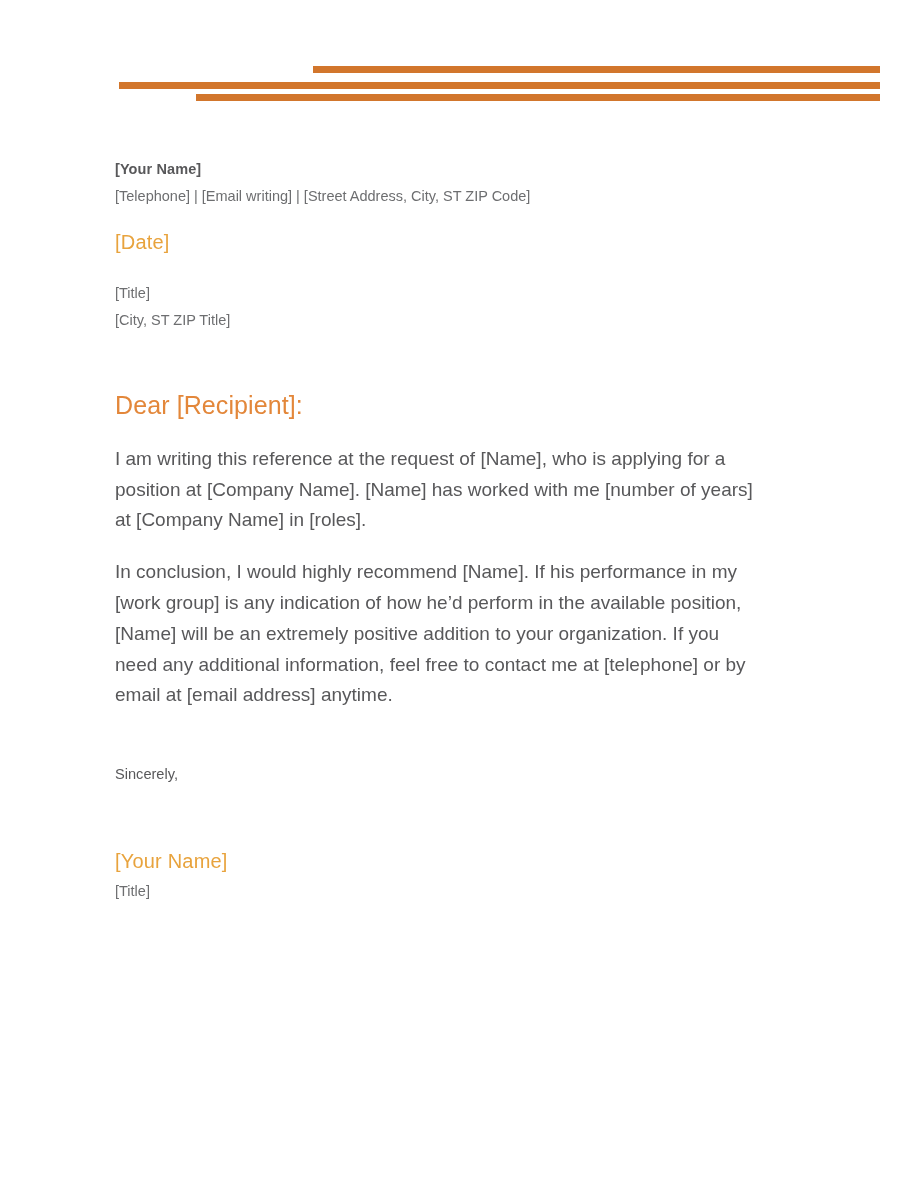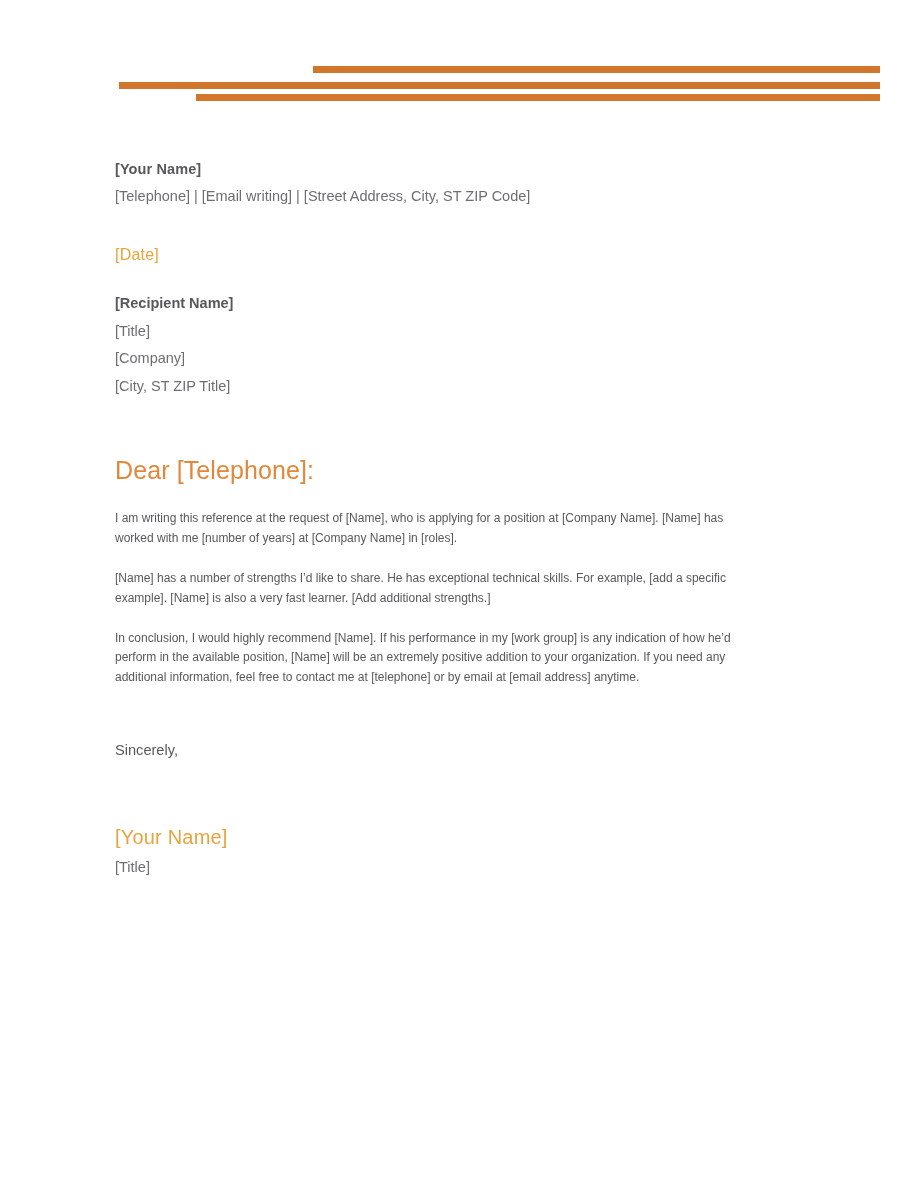--- a/index.html
+++ b/index.html
@@ -55,24 +55,24 @@
     letter-spacing: 0.1px;
   }
   .sender-contact {
     font-size: 14.5px;
     color: #6d6e70;
     line-height: 1.65;
     margin-top: 3px;
   }
 
   .date-line {
-    font-size: 16px;
+    font-size: 20px;
     color: #e8a33d;
     line-height: 1.2;
-    margin-top: 36px;
+    margin-top: 21px;
     letter-spacing: 0.2px;
   }
 
   .recipient-block {
     margin-top: 26px;
   }
   .recipient-name {
     font-size: 14.5px;
     font-weight: bold;
     color: #58585a;
@@ -86,21 +86,21 @@
 
   .salutation {
     font-size: 25px;
     color: #e3873a;
     line-height: 1.2;
     margin-top: 55px;
     letter-spacing: 0.1px;
   }
 
   .body-paragraph {
-    font-size: 12px;
+    font-size: 19px;
     color: #58585a;
     line-height: 1.62;
     margin-top: 21px;
     width: 645px;
   }
   .body-paragraph.p-first { margin-top: 24px; }
 
   .closing {
     font-size: 14.6px;
     color: #58585a;
@@ -136,30 +136,27 @@
   <div class="letter">
 
     <div class="sender-block">
       <div class="sender-name">[Your Name]</div>
       <div class="sender-contact">[Telephone] | [Email writing] | [Street Address, City, ST ZIP Code]</div>
     </div>
 
     <div class="date-line">[Date]</div>
 
     <div class="recipient-block">
-      <div class="recipient-name">[Recipient Name]</div>
       <div class="recipient-line">[Title]</div>
-      <div class="recipient-line">[Company]</div>
       <div class="recipient-line">[City, ST ZIP Title]</div>
     </div>
 
-    <div class="salutation">Dear [Telephone]:</div>
+    <div class="salutation">Dear [Recipient]:</div>
 
     <div class="body-paragraph p-first">I am writing this reference at the request of [Name], who is applying for a position at [Company Name]. [Name] has worked with me [number of years] at [Company Name] in [roles].</div>
-    <div class="body-paragraph">[Name] has a number of strengths I’d like to share. He has exceptional technical skills. For example, [add a specific example]. [Name] is also a very fast learner. [Add additional strengths.]</div>
     <div class="body-paragraph">In conclusion, I would highly recommend [Name]. If his performance in my [work group] is any indication of how he’d perform in the available position, [Name] will be an extremely positive addition to your organization. If you need any additional information, feel free to contact me at [telephone] or by email at [email address] anytime.</div>
 
     <div class="closing">Sincerely,</div>
 
     <div class="signature-name">[Your Name]</div>
     <div class="signature-title">[Title]</div>
 
   </div>
 </div>
 

